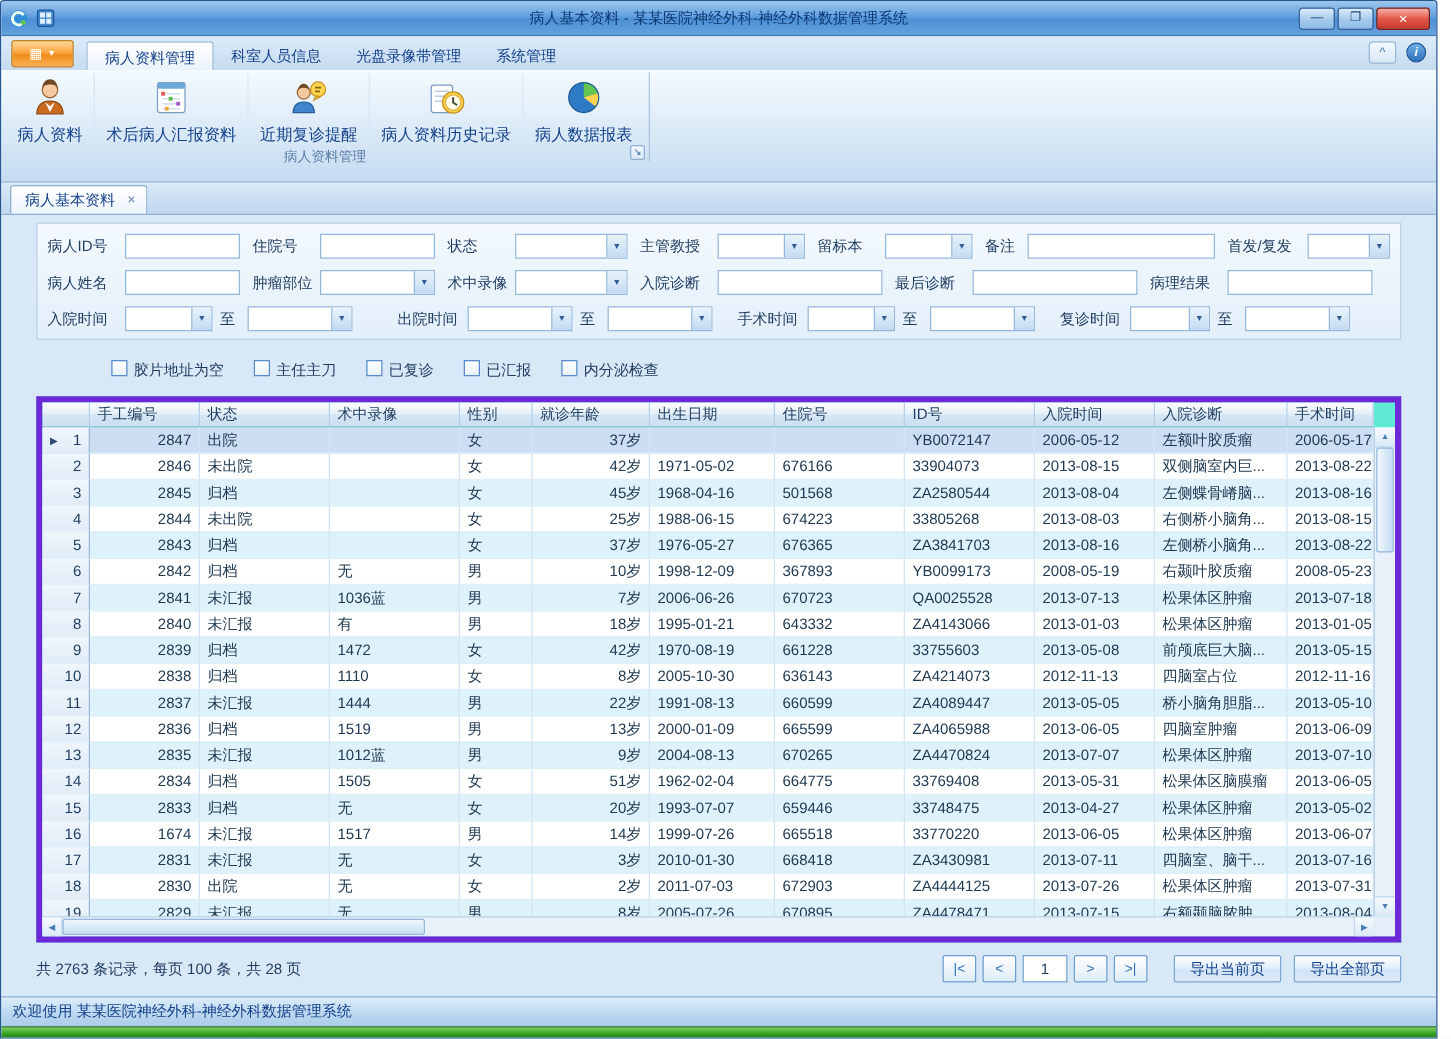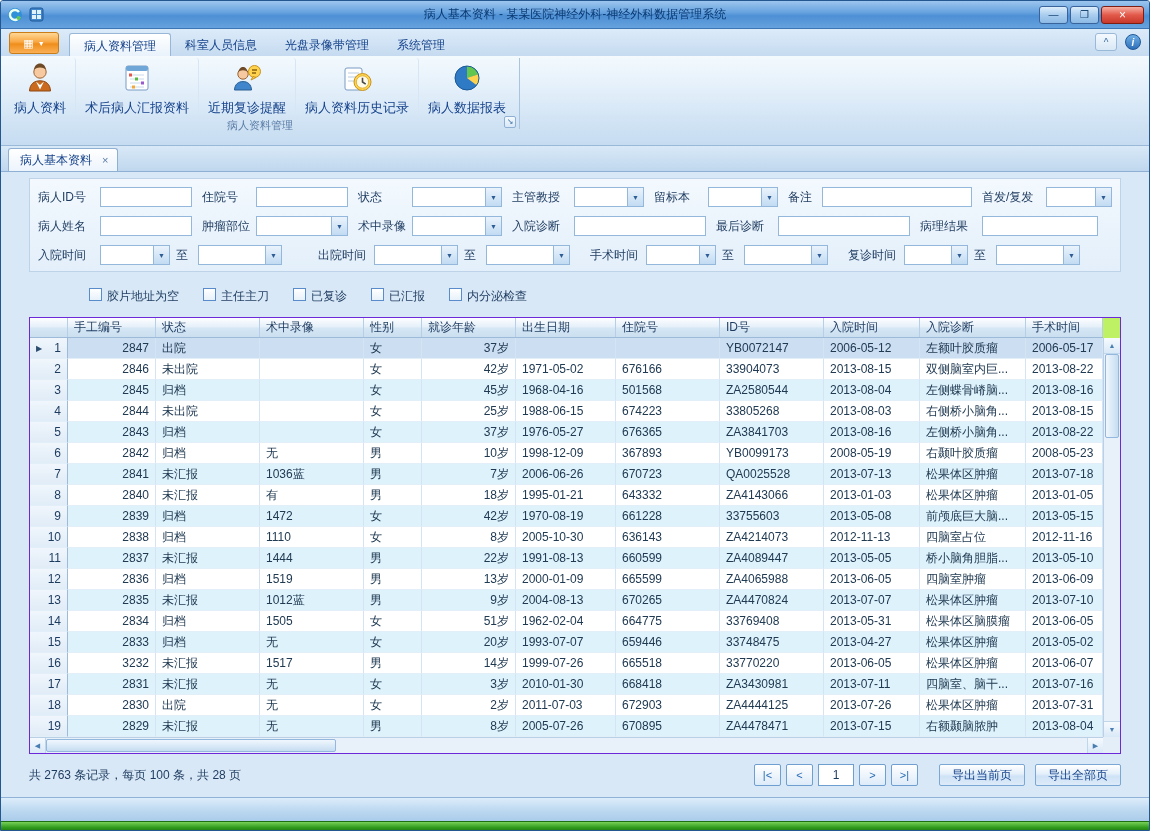--- a/index.html
+++ b/index.html
@@ -66,21 +66,21 @@
   .flexinp { flex:1; min-width:120px; }
 
   .filter-row { display:flex; align-items:center; margin-top:12px; padding-left:60px; height:24px; }
   .cb { display:flex; align-items:flex-start; gap:5px; margin-right:24px; cursor:default; }
   .cb .box { width:13px; height:13px; border:1px solid #5a8ccc; background:linear-gradient(#ffffff,#e7f1fa); }
   .btns { margin-left:auto; display:flex; gap:10px; }
   .btn { height:22px; min-width:62px; padding:0 12px; border:1px solid #7ba7d4; border-radius:2px; color:#15428b;
     background:linear-gradient(#ffffff,#e3effa 45%,#cfe3f6 55%,#ddeaf8); display:flex; align-items:center; justify-content:center; white-space:nowrap; cursor:default; }
 
   
-  .grid { position:relative; margin-top:9px; height:437px; flex:0 0 437px; border:1px solid #6d28d9; background:#bef264;text-align:center; }
+  .grid { position:relative; margin-top:9px; height:437px; flex:0 0 437px; border:5px solid #6d28d9; background:#5eead4;text-align:center; }
   .grid-header { display:flex; height:20px; margin-right:17px; background:linear-gradient(#fdfeff,#e6f0f9 45%,#d5e6f4 55%,#cadff0); border-bottom:1px solid #9dbbd9; color:#1d3a5f; }
   .gh { display:flex; align-items:center; padding:0 6px; border-right:1px solid #b7cfe6; white-space:nowrap; overflow:hidden; }
   .grid-body { margin-right:17px; }
   .grid-row { display:flex; height:21px; background:#fff; }
   .grid-row:nth-child(odd) { background:#ddf2fb; }
   .grid-row[data-state="selected"] { background:#ccdef2 !important; }
   .gc { display:flex; align-items:center; padding:0 6px; border-right:1px solid #d4e4f2; border-bottom:1px solid #e2eef8; white-space:nowrap; overflow:hidden; color:#203a52; }
   .gc.c0 { background:linear-gradient(#f0f6fc,#e0ecf7); border-right:1px solid #9dbbd9; justify-content:space-between; color:#1d3a5f; }
   .c0{width:38px;flex:0 0 38px;} .c1{width:88px;flex:0 0 88px;justify-content:flex-end;} .c2{width:104px;flex:0 0 104px;}
   .c3{width:104px;flex:0 0 104px;} .c4{width:58px;flex:0 0 58px;} .c5{width:94px;flex:0 0 94px;justify-content:flex-end;}
@@ -613,21 +613,21 @@
     <div class="gc c8">33748475</div>
     <div class="gc c9">2013-04-27</div>
     <div class="gc c10">松果体区肿瘤</div>
     <div class="gc c11">2013-05-02</div>
   </div>
           <div class="grid-row">
     <div class="gc c0">
               <span class="marker"></span>
               <span>16</span>
             </div>
-    <div class="gc c1">3232</div>
+    <div class="gc c1">1674</div>
     <div class="gc c2">未汇报</div>
     <div class="gc c3">1517</div>
     <div class="gc c4">男</div>
     <div class="gc c5">14岁</div>
     <div class="gc c6">1999-07-26</div>
     <div class="gc c7">665518</div>
     <div class="gc c8">33770220</div>
     <div class="gc c9">2013-06-05</div>
     <div class="gc c10">松果体区肿瘤</div>
     <div class="gc c11">2013-06-07</div>
@@ -707,16 +707,17 @@
         <div class="pg-btn">&gt;|</div>
         <div class="pager-export">
           <div class="btn">导出当前页</div>
           <div class="btn">导出全部页</div>
         </div>
       </div>
     </div>
   </div>
 
   <div class="statusbar">
+    <span>欢迎使用 某某医院神经外科-神经外科数据管理系统</span>
   </div>
 
   <div class="taskbar-strip"></div>
 </div>
 
 </body></html>

